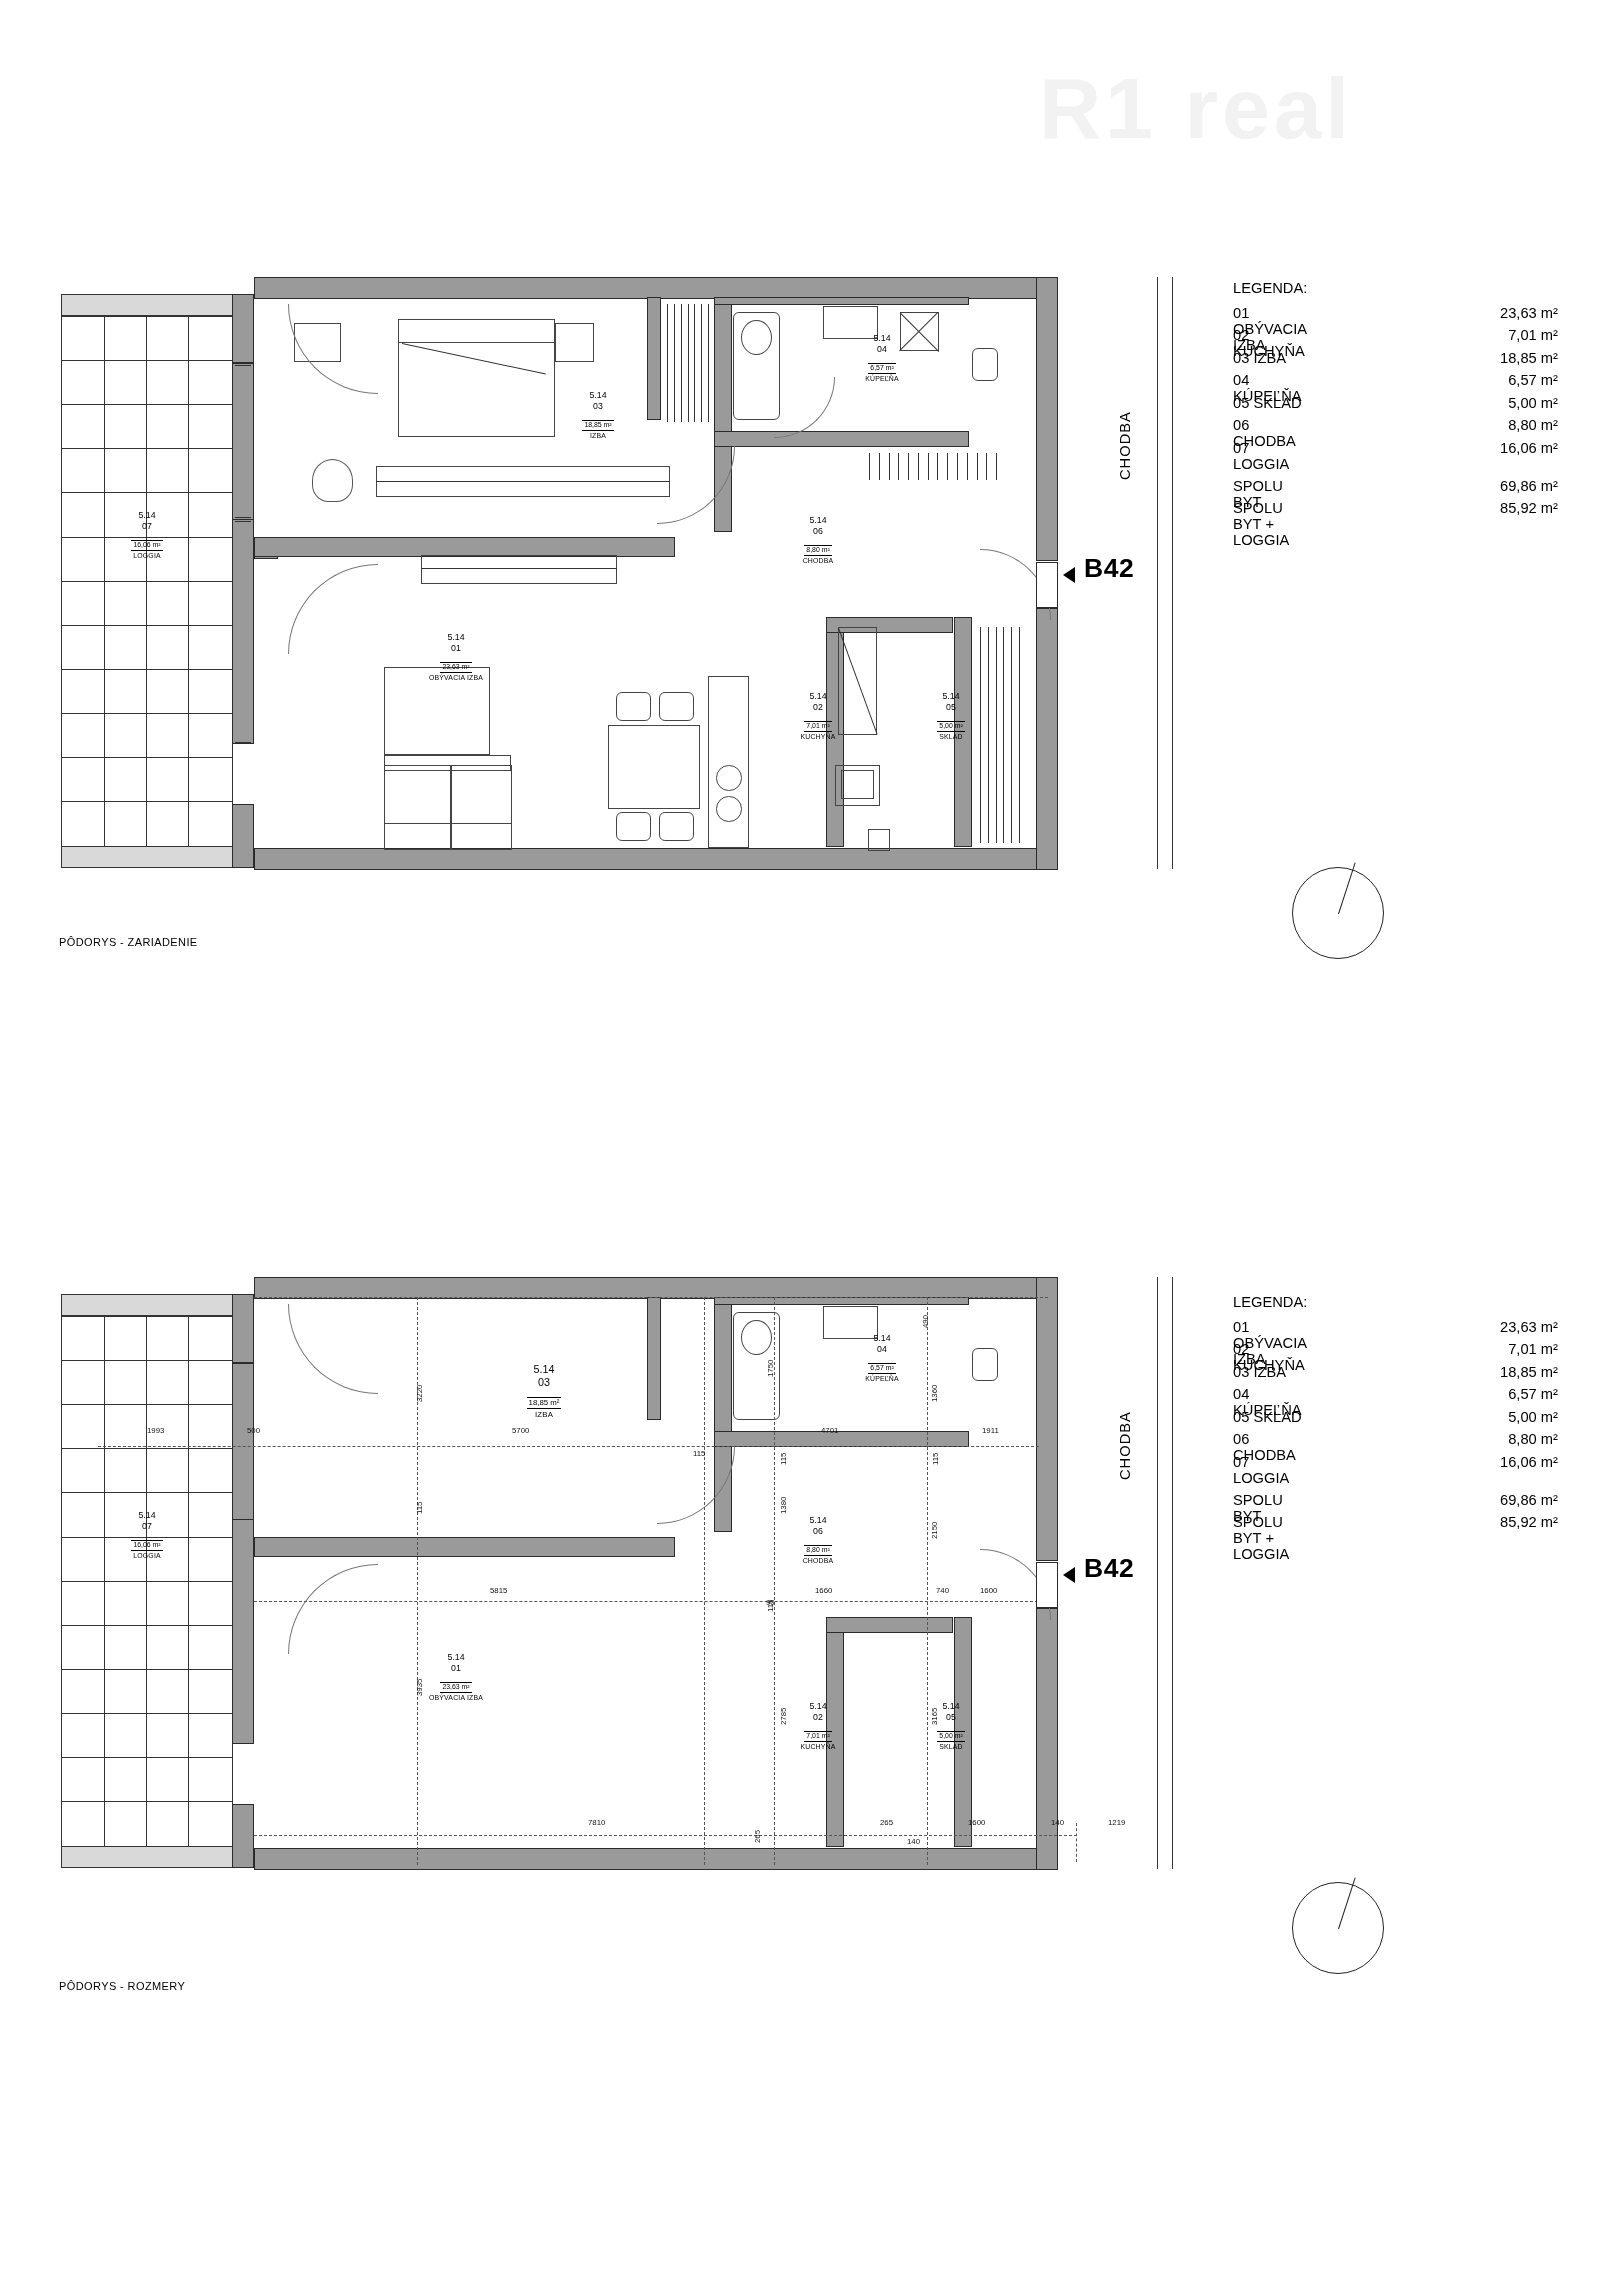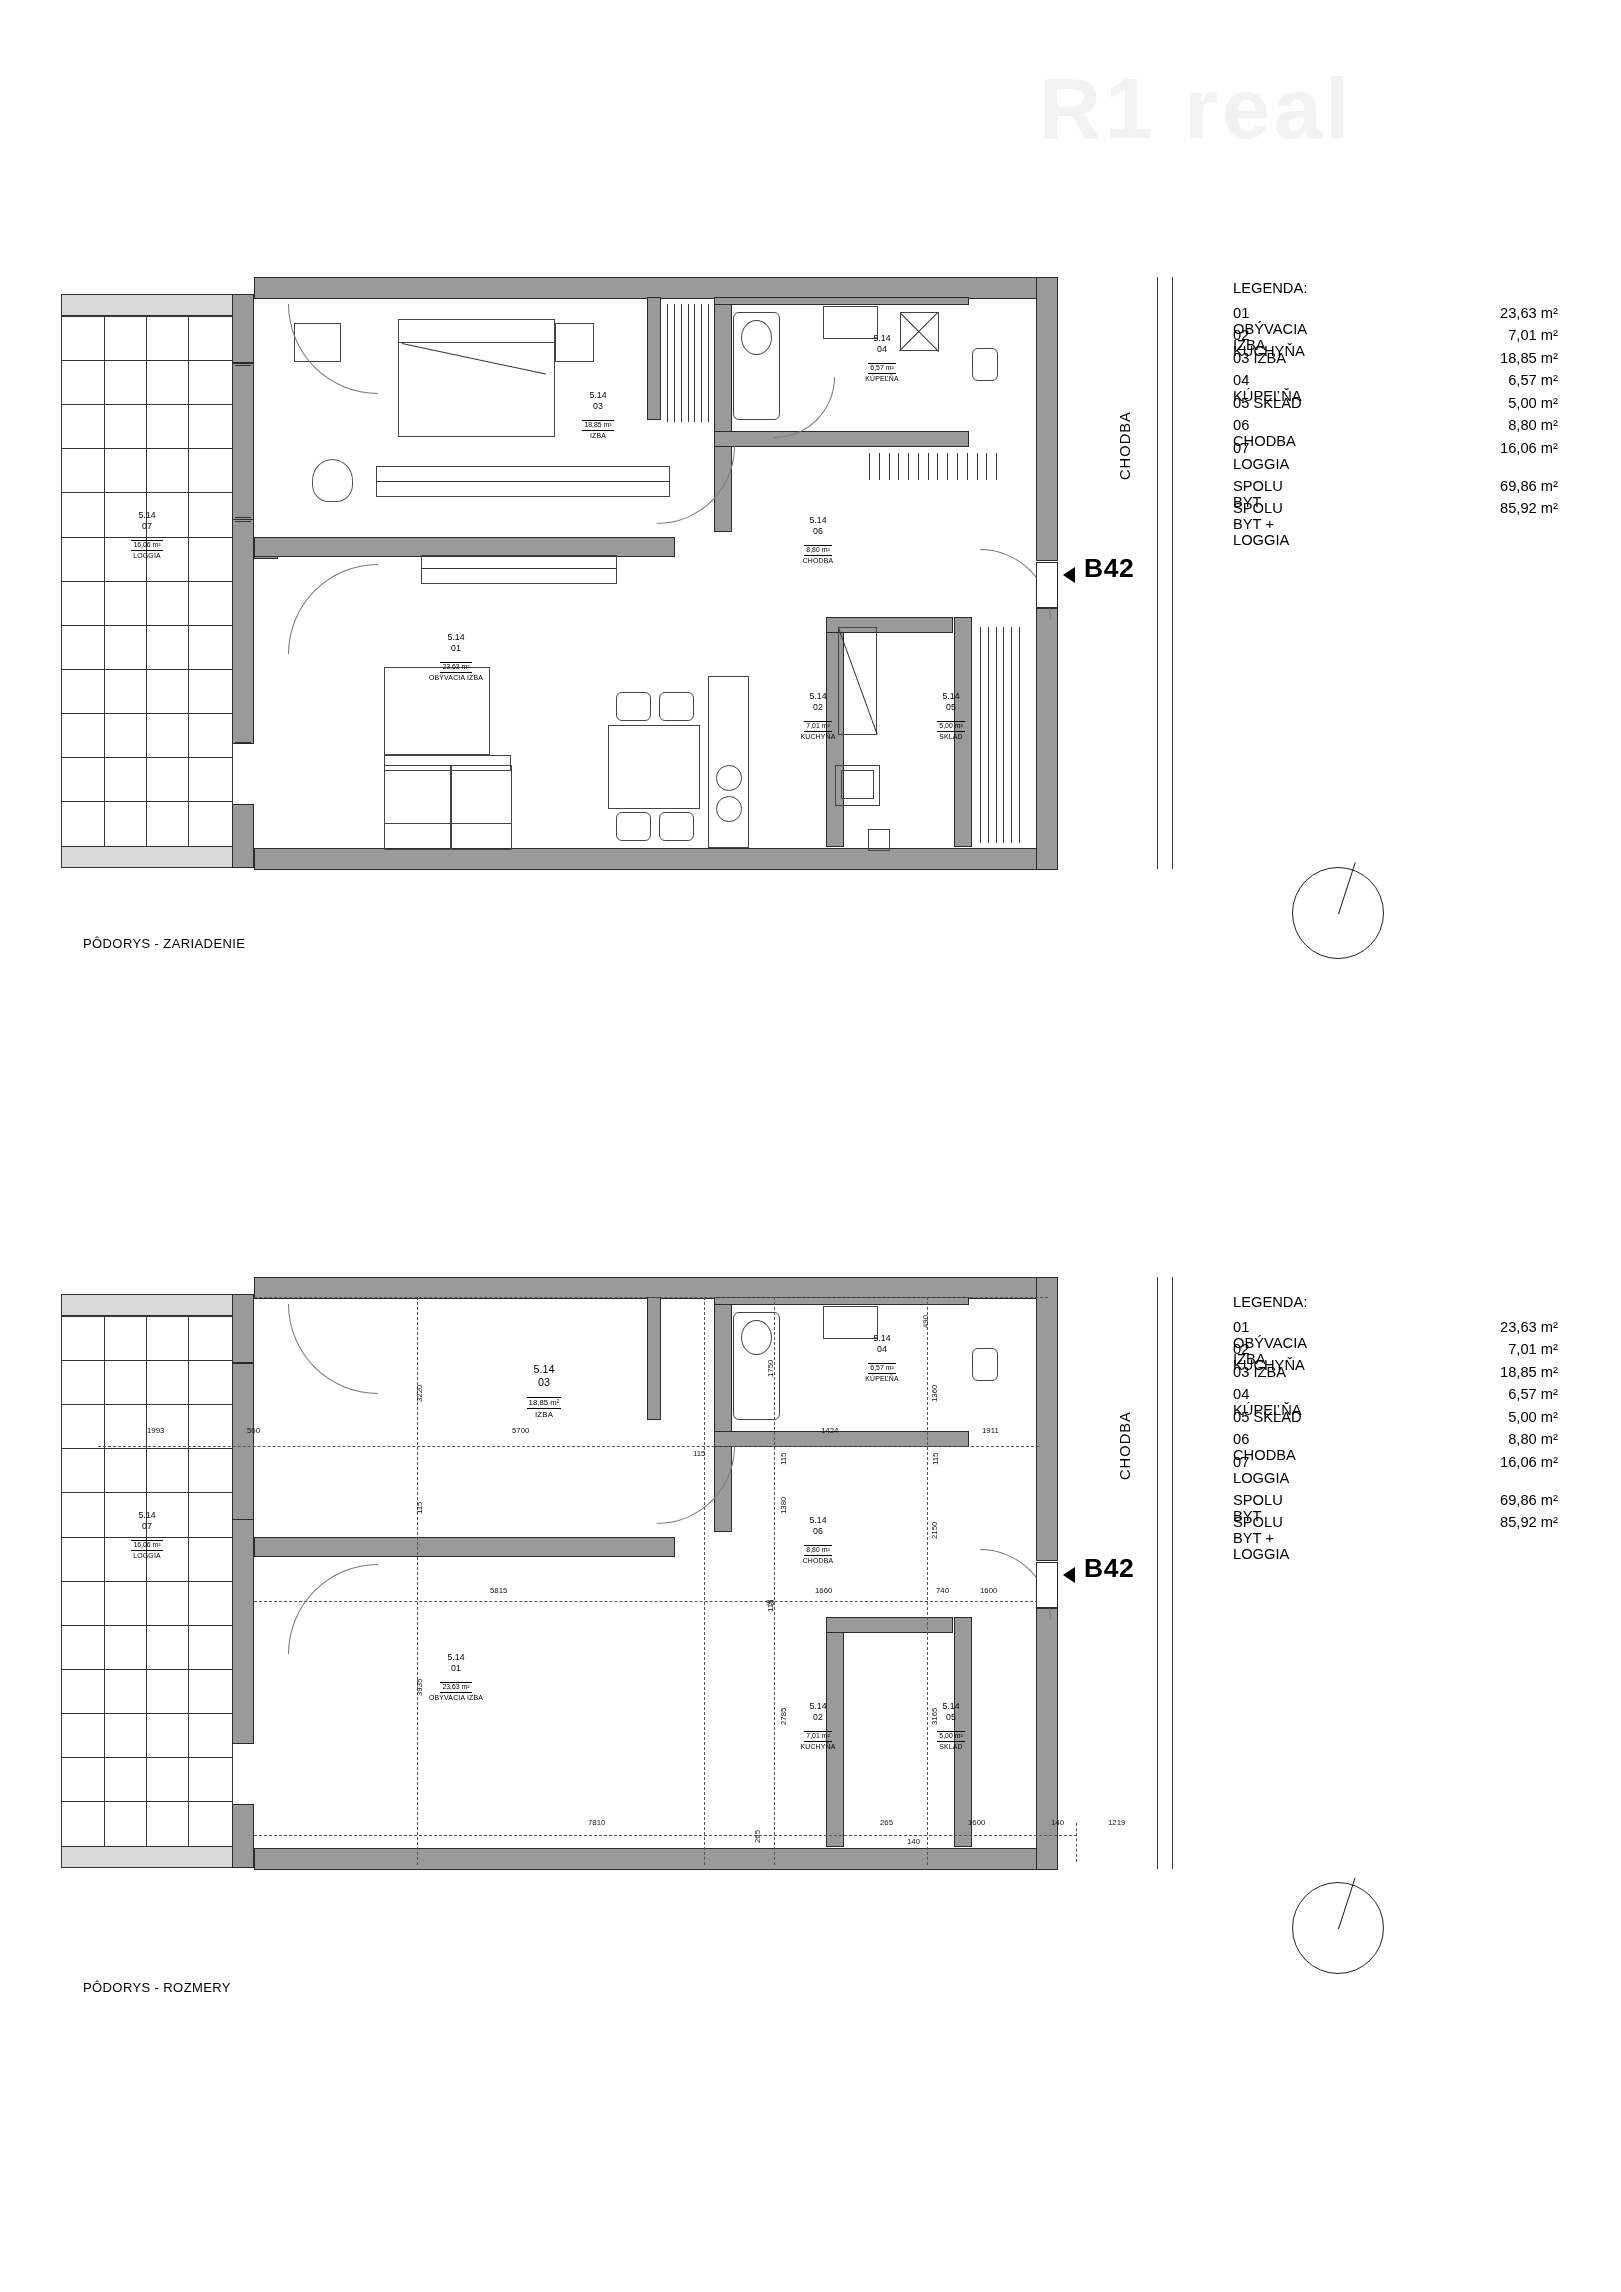--- a/index.html
+++ b/index.html
@@ -28,21 +28,21 @@
   
   .legend{position:absolute;font-size:14.7px;}
   .legend .title{font-size:14.7px;margin-bottom:8.8px;}
   .legend .row{position:relative;height:22.5px;}
   .legend .row .nm{position:absolute;left:0;top:0;}
   .legend .row .vl{position:absolute;left:231px;top:0;width:94px;text-align:right;}
   .legend .sum{margin-top:15.7px;}
   .legend .sum .row{height:22.5px;text-decoration:underline;}
 
   
-  .caption{position:absolute;font-size:13px;letter-spacing:0.4px;margin-left:24px;}
+  .caption{position:absolute;font-size:11px;letter-spacing:0.4px;}
   .chodba-vert{position:absolute;font-size:14.7px;letter-spacing:1px;transform:rotate(-90deg);transform-origin:left top;white-space:nowrap;}
   .flat-id{position:absolute;font-size:26.5px;font-weight:bold;letter-spacing:0.5px;}
   .tri{position:absolute;width:0;height:0;border-top:8.8px solid transparent;border-bottom:8.8px solid transparent;border-right:12.7px solid #000;}
 
   
   .north{position:absolute;width:90px;height:90px;border:1px solid #222;border-radius:50%;}
   .north .needle{position:absolute;left:45px;top:-7.8px;width:1px;height:54px;background:#222;transform:rotate(18deg);transform-origin:bottom center;}
   
   .dim{position:absolute;font-size:7.8px;color:#111;white-space:nowrap;}
   .dim.v{transform:rotate(-90deg);transform-origin:left top;}
@@ -415,21 +415,21 @@
     <div class="north" style="left:1292px;top:882px;">
       <div class="needle"></div>
     </div>
   </div>
 
   <div id="dims">
       <div class="dim" style="left: 147px; top: 1426px;">1993</div>
       <div class="dim" style="left: 247px; top: 1426px;">500</div>
       <div class="dim" style="left: 512px; top: 1426px;">5700</div>
       <div class="dim" style="left: 693px; top: 1449px;">115</div>
-      <div class="dim" style="left: 821px; top: 1426px;">1424</div>
+      <div class="dim" style="left: 821px; top: 1426px;">4701</div>
       <div class="dim" style="left: 982px; top: 1426px;">1911</div>
       <div class="dim v" style="left: 921px; top: 1328px;">490</div>
       <div class="dim v" style="left: 766px; top: 1377px;">1750</div>
       <div class="dim v" style="left: 930px; top: 1402px;">1360</div>
       <div class="dim v" style="left: 415px; top: 1402px;">3220</div>
       <div class="dim v" style="left: 415px; top: 1514px;">115</div>
       <div class="dim v" style="left: 779px; top: 1465px;">115</div>
       <div class="dim v" style="left: 931px; top: 1465px;">115</div>
       <div class="dim v" style="left: 779px; top: 1514px;">1380</div>
       <div class="dim v" style="left: 930px; top: 1539px;">2150</div>

